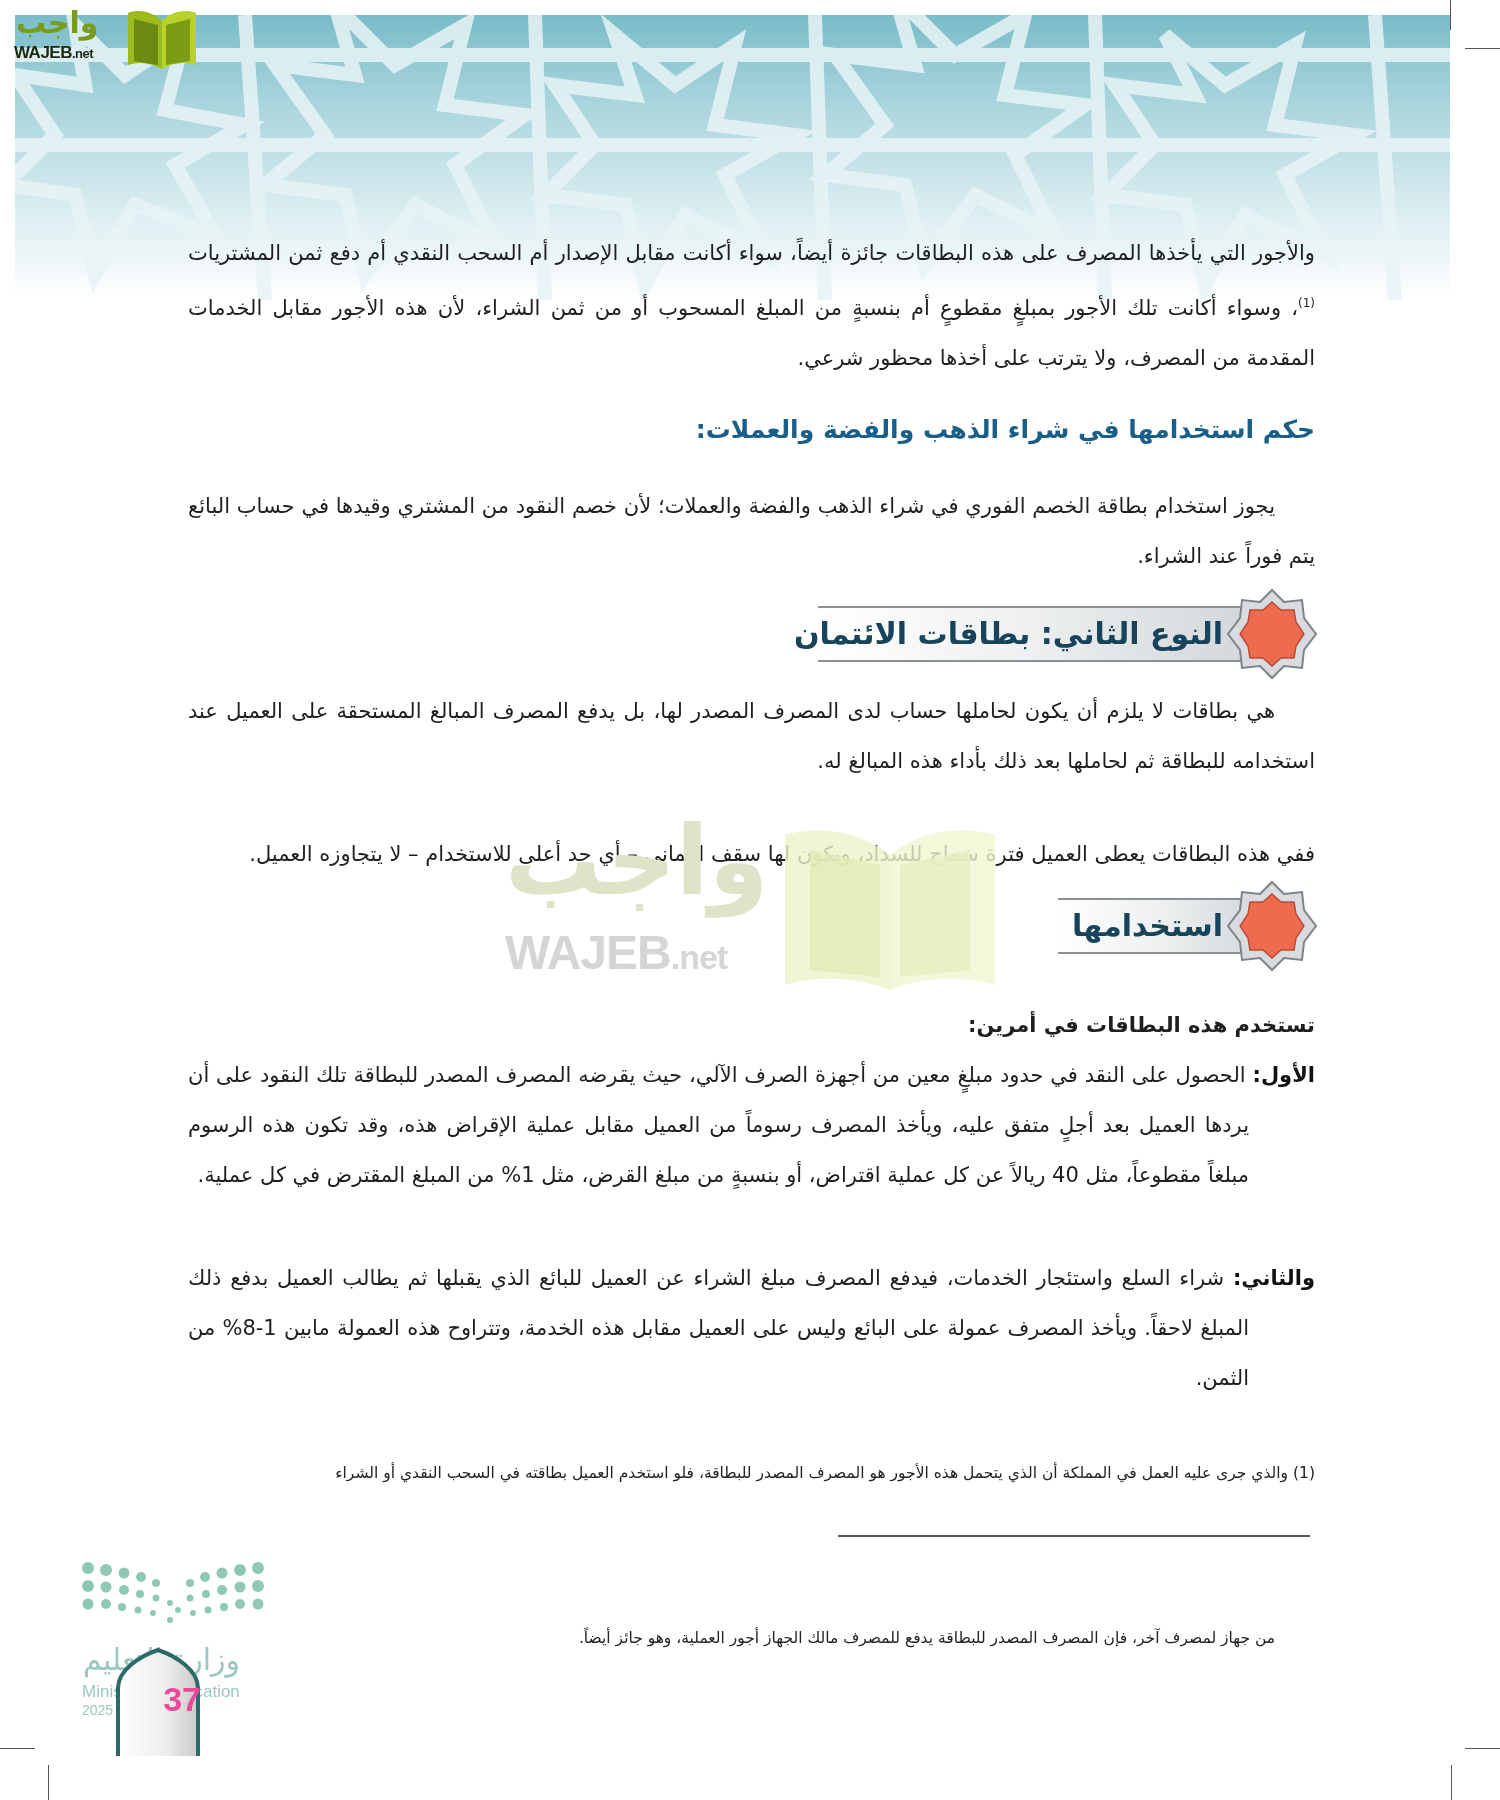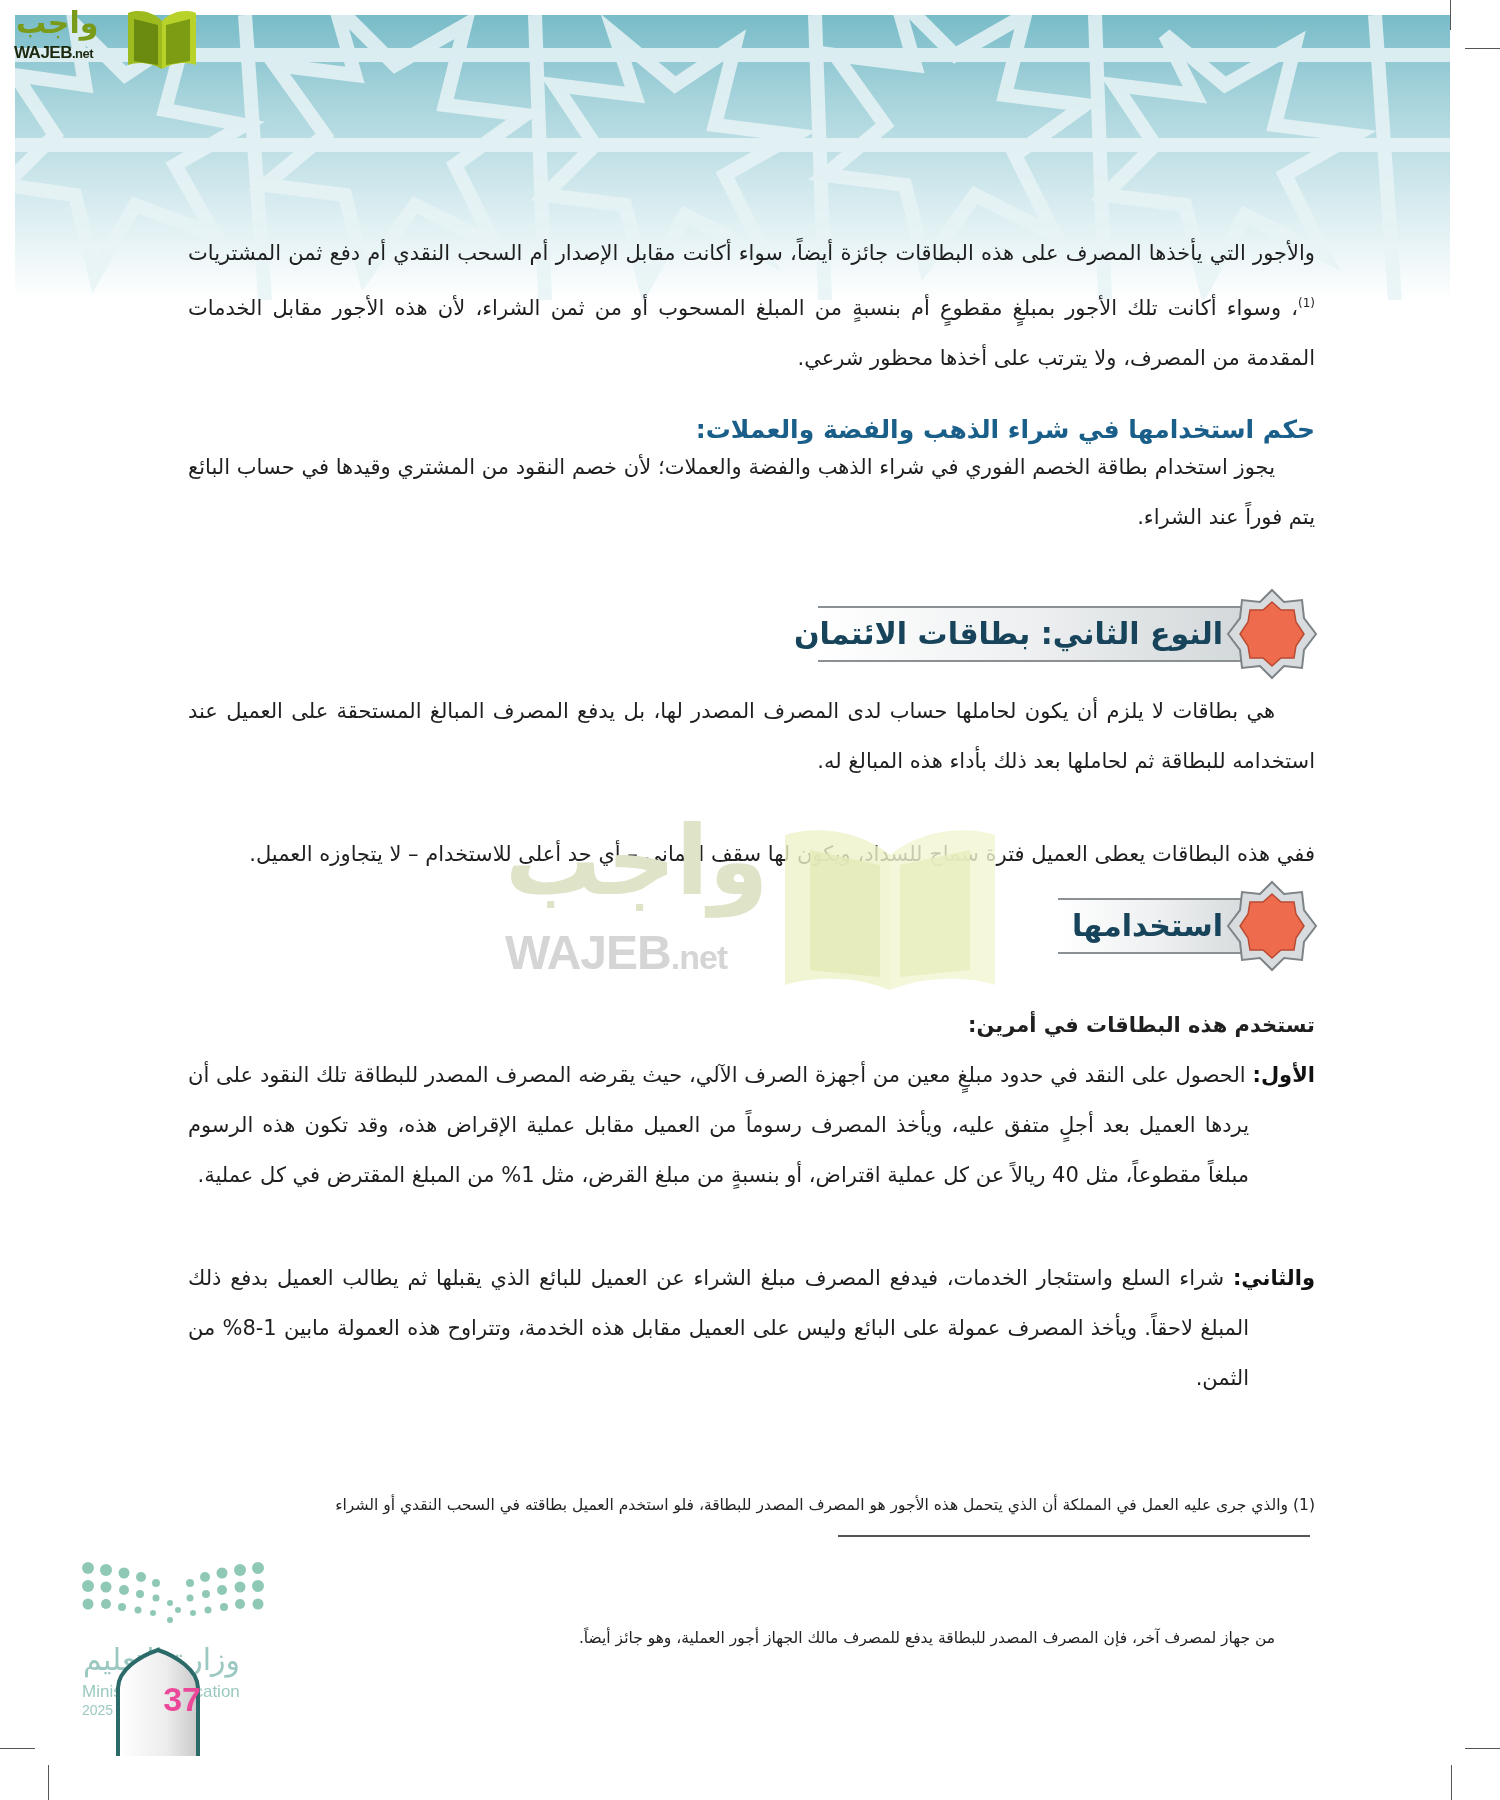--- a/index.html
+++ b/index.html
@@ -113,21 +113,21 @@
     <path d="M42,18 L66,12 L66,54 L42,58 Z" fill="#7c9c14"></path>
   </svg>
 </div>
 
 <div class="content">
 
   <p class="para" style="top:228px;"><span>والأجور التي يأخذها المصرف على هذه البطاقات جائزة أيضاً، سواء أكانت مقابل الإصدار أم السحب النقدي أم دفع ثمن المشتريات</span> <sup>(1)</sup><span>، وسواء أكانت تلك الأجور بمبلغٍ مقطوعٍ أم بنسبةٍ من المبلغ المسحوب أو من ثمن الشراء، لأن هذه الأجور مقابل الخدمات المقدمة من المصرف، ولا يترتب على أخذها محظور شرعي.</span></p>
 
   <h3 class="sub-heading" style="top:415px;">حكم استخدامها في شراء الذهب والفضة والعملات:</h3>
 
-  <p class="para" style="top:442px;text-indent:40px;">يجوز استخدام بطاقة الخصم الفوري في شراء الذهب والفضة والعملات؛ لأن خصم النقود من المشتري وقيدها في حساب البائع يتم فوراً عند الشراء.</p>
+  <p class="para" style="top:481px;text-indent:40px;">يجوز استخدام بطاقة الخصم الفوري في شراء الذهب والفضة والعملات؛ لأن خصم النقود من المشتري وقيدها في حساب البائع يتم فوراً عند الشراء.</p>
 
   <p class="para" style="top:686px;text-indent:40px;">هي بطاقات لا يلزم أن يكون لحاملها حساب لدى المصرف المصدر لها، بل يدفع المصرف المبالغ المستحقة على العميل عند استخدامه للبطاقة ثم لحاملها بعد ذلك بأداء هذه المبالغ له.</p>
 
   <p class="para" style="top:829px;">ففي هذه البطاقات يعطى العميل فترة سماح للسداد، ويكون لها سقف ائتماني – أي حد أعلى للاستخدام – لا يتجاوزه العميل.</p>
 
   <p class="para" style="top:1000px;font-weight:bold;">تستخدم هذه البطاقات في أمرين:</p>
 
   <p class="para" style="top:1050px;padding-right:66px;text-indent:-66px;"><span class="bold-label">الأول:</span> <span>الحصول على النقد في حدود مبلغٍ معين من أجهزة الصرف الآلي، حيث يقرضه المصرف المصدر للبطاقة تلك النقود على أن يردها العميل بعد أجلٍ متفق عليه، ويأخذ المصرف رسوماً من العميل مقابل عملية الإقراض هذه، وقد تكون هذه الرسوم مبلغاً مقطوعاً، مثل 40 ريالاً عن كل عملية اقتراض، أو بنسبةٍ من مبلغ القرض، مثل 1% من المبلغ المقترض في كل عملية.</span></p>
 
   <p class="para" style="top:1253px;padding-right:66px;text-indent:-66px;"><span class="bold-label">والثاني:</span> <span>شراء السلع واستئجار الخدمات، فيدفع المصرف مبلغ الشراء عن العميل للبائع الذي يقبلها ثم يطالب العميل بدفع ذلك المبلغ لاحقاً. ويأخذ المصرف عمولة على البائع وليس على العميل مقابل هذه الخدمة، وتتراوح هذه العمولة مابين 1-8% من الثمن.</span></p>
@@ -156,21 +156,21 @@
   <span class="wm-en"><span>WAJEB</span><small>.net</small></span>
   <svg class="wm-book" viewBox="0 0 230 165">
     <path d="M115,30 C85,5 40,0 10,10 L10,160 C40,150 85,152 115,165 Z" fill="#eef2c8" opacity="0.8"></path>
     <path d="M115,30 C145,5 190,0 220,10 L220,160 C190,150 145,152 115,165 Z" fill="#f2f5d2" opacity="0.8"></path>
     <path d="M105,40 L35,25 L35,145 L105,152 Z" fill="#e4eab6" opacity="0.8"></path>
     <path d="M125,40 L195,25 L195,145 L125,152 Z" fill="#e8edbe" opacity="0.8"></path>
   </svg>
 </div>
 
 <div class="fn-rule"></div>
-<div class="footnote" style="top:1488px;">(1) والذي جرى عليه العمل في المملكة أن الذي يتحمل هذه الأجور هو المصرف المصدر للبطاقة، فلو استخدم العميل بطاقته في السحب النقدي أو الشراء</div>
+<div class="footnote" style="top:1456px;">(1) والذي جرى عليه العمل في المملكة أن الذي يتحمل هذه الأجور هو المصرف المصدر للبطاقة، فلو استخدم العميل بطاقته في السحب النقدي أو الشراء</div>
 <div class="footnote" style="top:1582px;padding-right:40px;margin-top:39px;">من جهاز لمصرف آخر، فإن المصرف المصدر للبطاقة يدفع للمصرف مالك الجهاز أجور العملية، وهو جائز أيضاً.</div>
 
 <div class="ministry">
   <svg width="190" height="100" viewBox="0 0 190 100">
     <g fill="#8fc9b6">
       <circle cx="10" cy="28" r="6"></circle>
         <circle cx="28" cy="30" r="6"></circle>
         <circle cx="46" cy="33" r="5.5"></circle>
         <circle cx="63" cy="37" r="5"></circle>
         <circle cx="78" cy="43" r="4"></circle>

